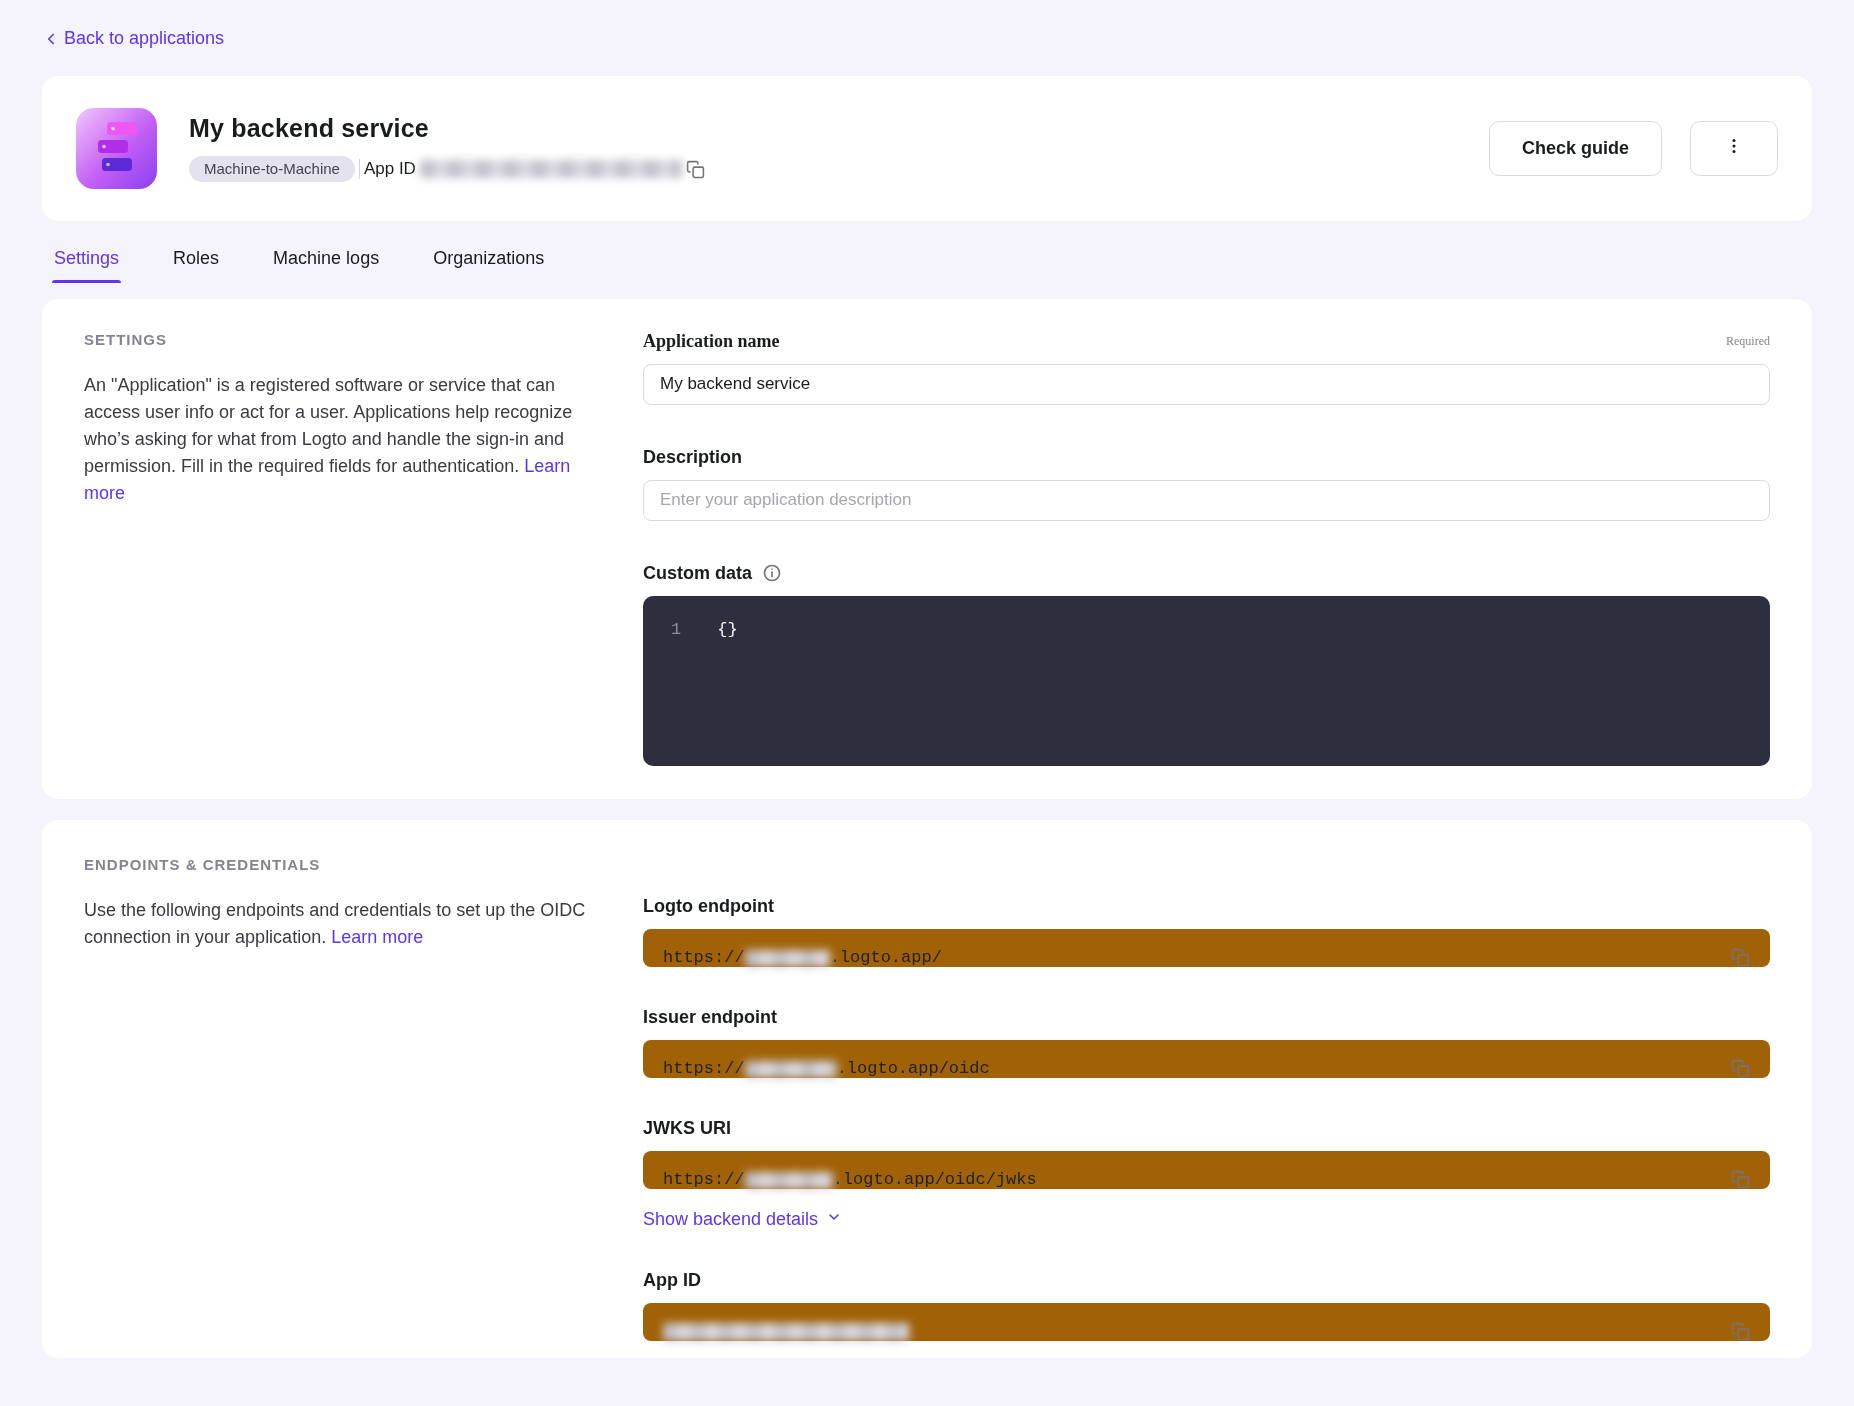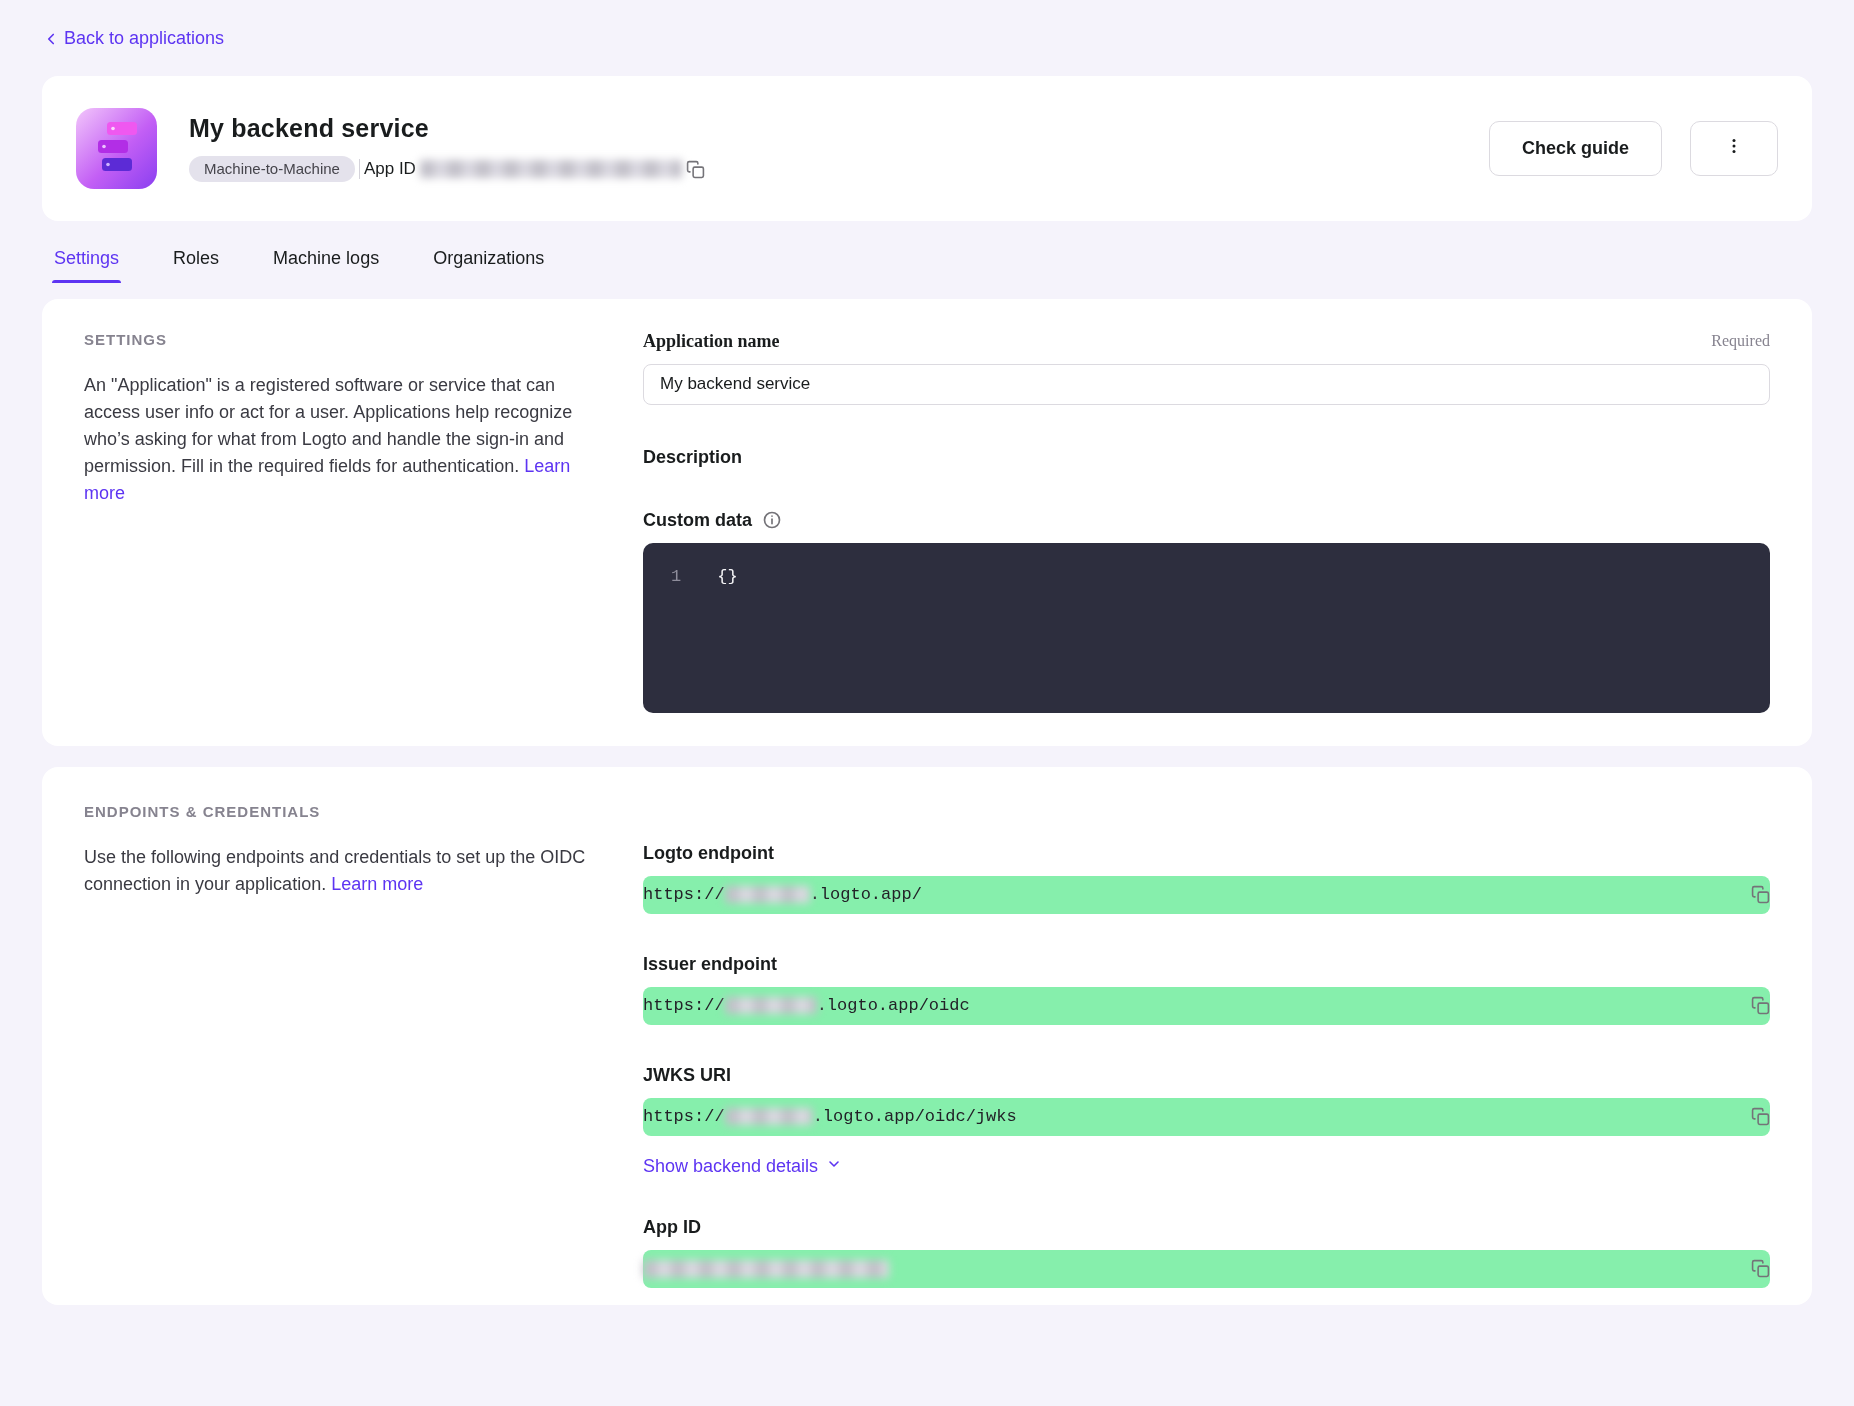--- a/index.html
+++ b/index.html
@@ -41,37 +41,37 @@
   .section-left { width:515px; flex-shrink:0; margin-right:44px; }
   .section-heading { font-size:15px; font-weight:700; letter-spacing:1px; color:#86838f; }
   .section-desc { margin-top:24px; font-size:18px; line-height:1.5; color:#3a3a42; }
   .inline-link { color:#5d34f2; text-decoration:none; cursor:pointer; }
   .section-right { flex:1; min-width:0; }
 
   .field-group { margin-top:42px; }
   .field-group:first-child { margin-top:0; }
   .field-row-head { display:flex; align-items:center; justify-content:space-between;font-family:Liberation Serif, serif; }
   .field-label { font-size:18px; font-weight:600; color:#191c1d; display:inline-block; }
-  .required { font-size:16px; color:#86838f; }
+  .required { font-size:12px; color:#86838f; }
   .text-input { display:block; width:100%; height:41px; margin-top:12px; border:1px solid #dcdae0; border-radius:8px; padding:0 16px; font-size:17px; font-family:inherit; color:#191c1d; background:#fff; outline:none; }
   .text-input::placeholder { color:#a7a5af; }
   .label-with-icon { display:flex; align-items:center; gap:10px; }
   .info-icon { color:#747378; display:inline-flex; cursor:pointer; }
 
   .code-editor { margin-top:12px; height:170px; background:#2d2e3e; border-radius:10px; padding:24px 0 0 28px; display:flex; align-items:flex-start; font-family:"Liberation Mono","DejaVu Sans Mono",monospace; font-size:17px; cursor:text; }
   .line-no { color:#8e8d9b; margin-right:36px; }
   .code-text { color:#f5f5f7; }
 
   
   .endpoints-card { margin-top:21px; padding-top:36px; padding-bottom:17px; margin-bottom:11px; }
   .select-row { display:flex; align-items:center; gap:22px; }
   .domain-select { width:398px; height:44px; background:#f0eff4; border:1px solid #e2e0e7; border-radius:8px; display:flex; align-items:center; padding:0 16px; font-size:17px; color:#191c1d; cursor:pointer; gap:2px; }
   .select-chevron { margin-left:auto; color:#a5a3ad; display:inline-flex; }
   .endpoints-card .field-group { margin-top:40px; }
-  .readonly-field { margin-top:12px; height:38px; background:#86efac; border-radius:8px; display:flex; align-items:center; padding:0 0; font-family:"Liberation Mono","DejaVu Sans Mono",monospace; font-size:17px; color:#222127; }
+  .readonly-field { margin-top:12px; height:38px; background:#a16207; border-radius:8px; display:flex; align-items:flex-end; padding:0 20px; font-family:"Liberation Mono","DejaVu Sans Mono",monospace; font-size:17px; color:#222127; }
   .readonly-field .icon-btn { margin-left:auto; }
   .show-details-row { margin-top:20px; }
   .show-details { display:inline-flex; align-items:center; gap:8px; color:#5d34f2; font-size:18px; font-weight:500; text-decoration:none; cursor:pointer; }
   .appid-group { margin-top:41px; }
 
   
   .blur { display:inline-block; vertical-align:middle; border-radius:2px;
           background:repeating-linear-gradient(90deg,#c3c1ca 0 14px,#d9d7df 14px 28px);
           filter:blur(4px); }
 </style>
@@ -158,20 +158,21 @@
     <div class="section-right">
       <div class="field-group">
         <div class="field-row-head">
           <label class="field-label">Application name</label>
           <span class="required">Required</span>
         </div>
         <input class="text-input" type="text" value="My backend service" style="">
       </div>
       <div class="field-group">
         <label class="field-label">Description</label>
+        <input class="text-input" type="text" placeholder="Enter your application description" style="">
       </div>
       <div class="field-group">
         <div class="label-with-icon">
           <label class="field-label">Custom data</label>
           <span class="info-icon">
             <svg width="20" height="20" viewBox="0 0 24 24" fill="none" stroke="currentColor" stroke-width="2" stroke-linecap="round">
                 <circle cx="12" cy="12" r="9"></circle>
                 <line x1="12" y1="11" x2="12" y2="16.5"></line>
                 <line x1="12" y1="7.4" x2="12" y2="7.5"></line>
               </svg>

